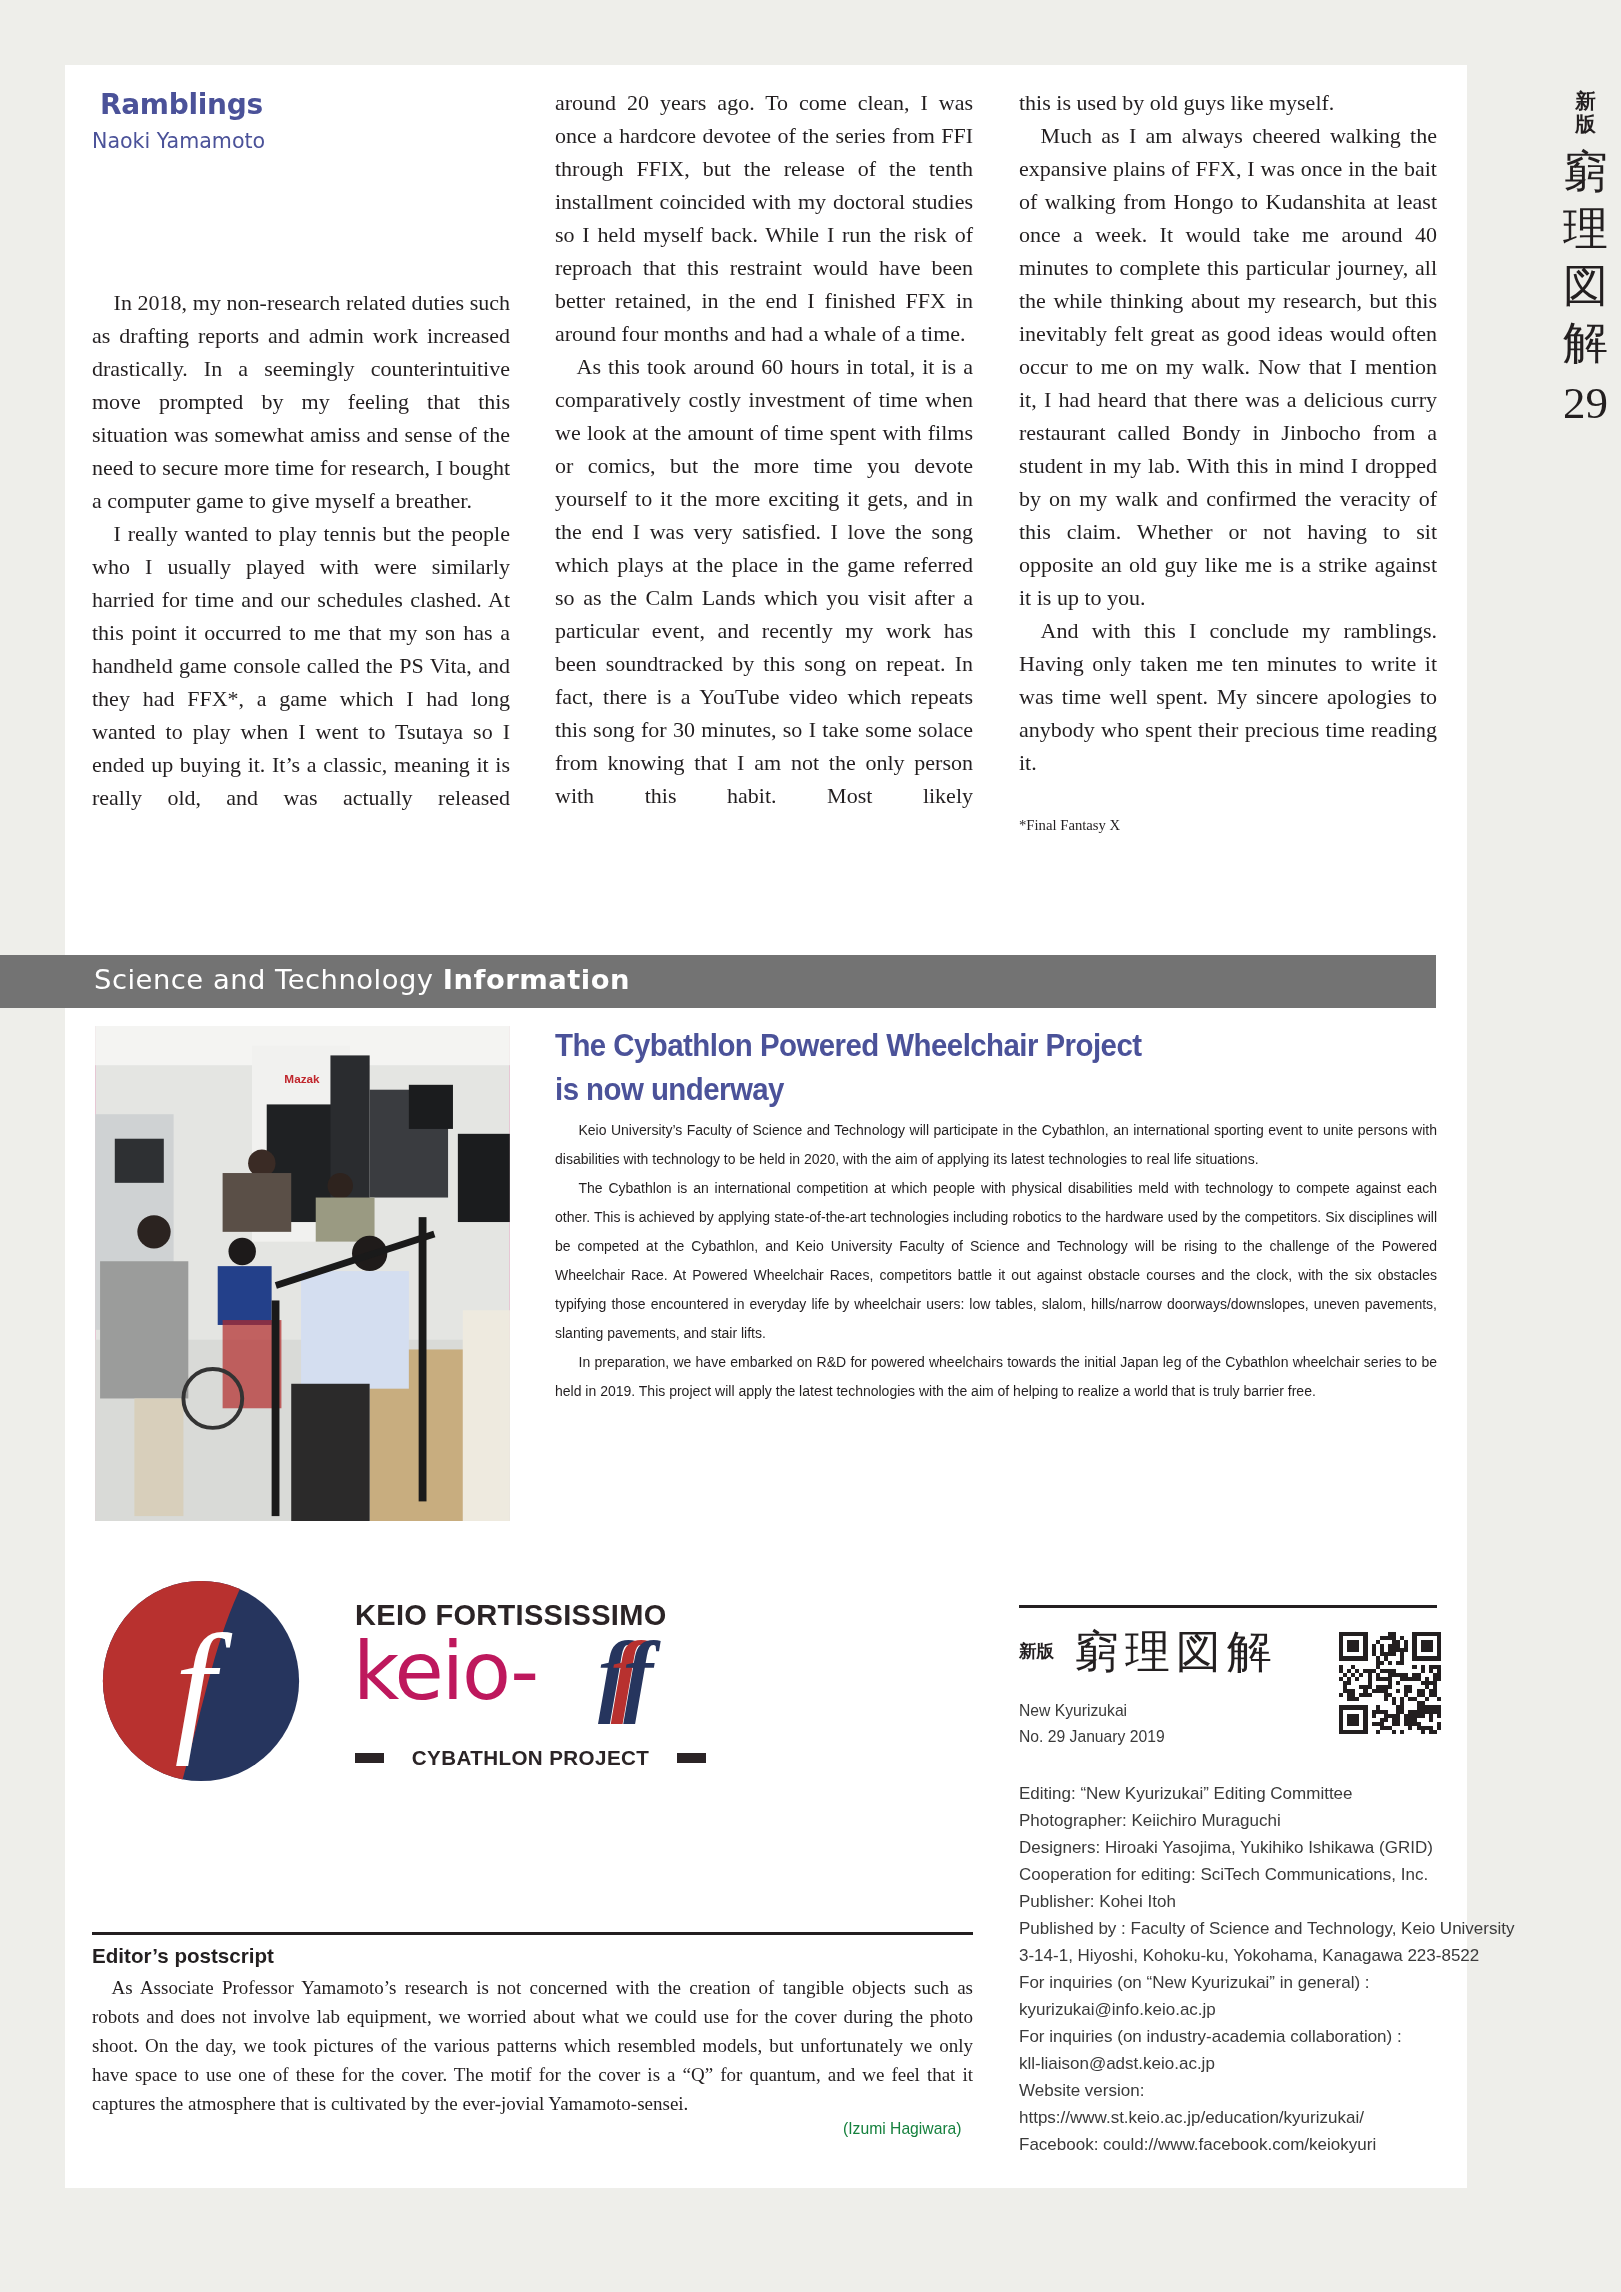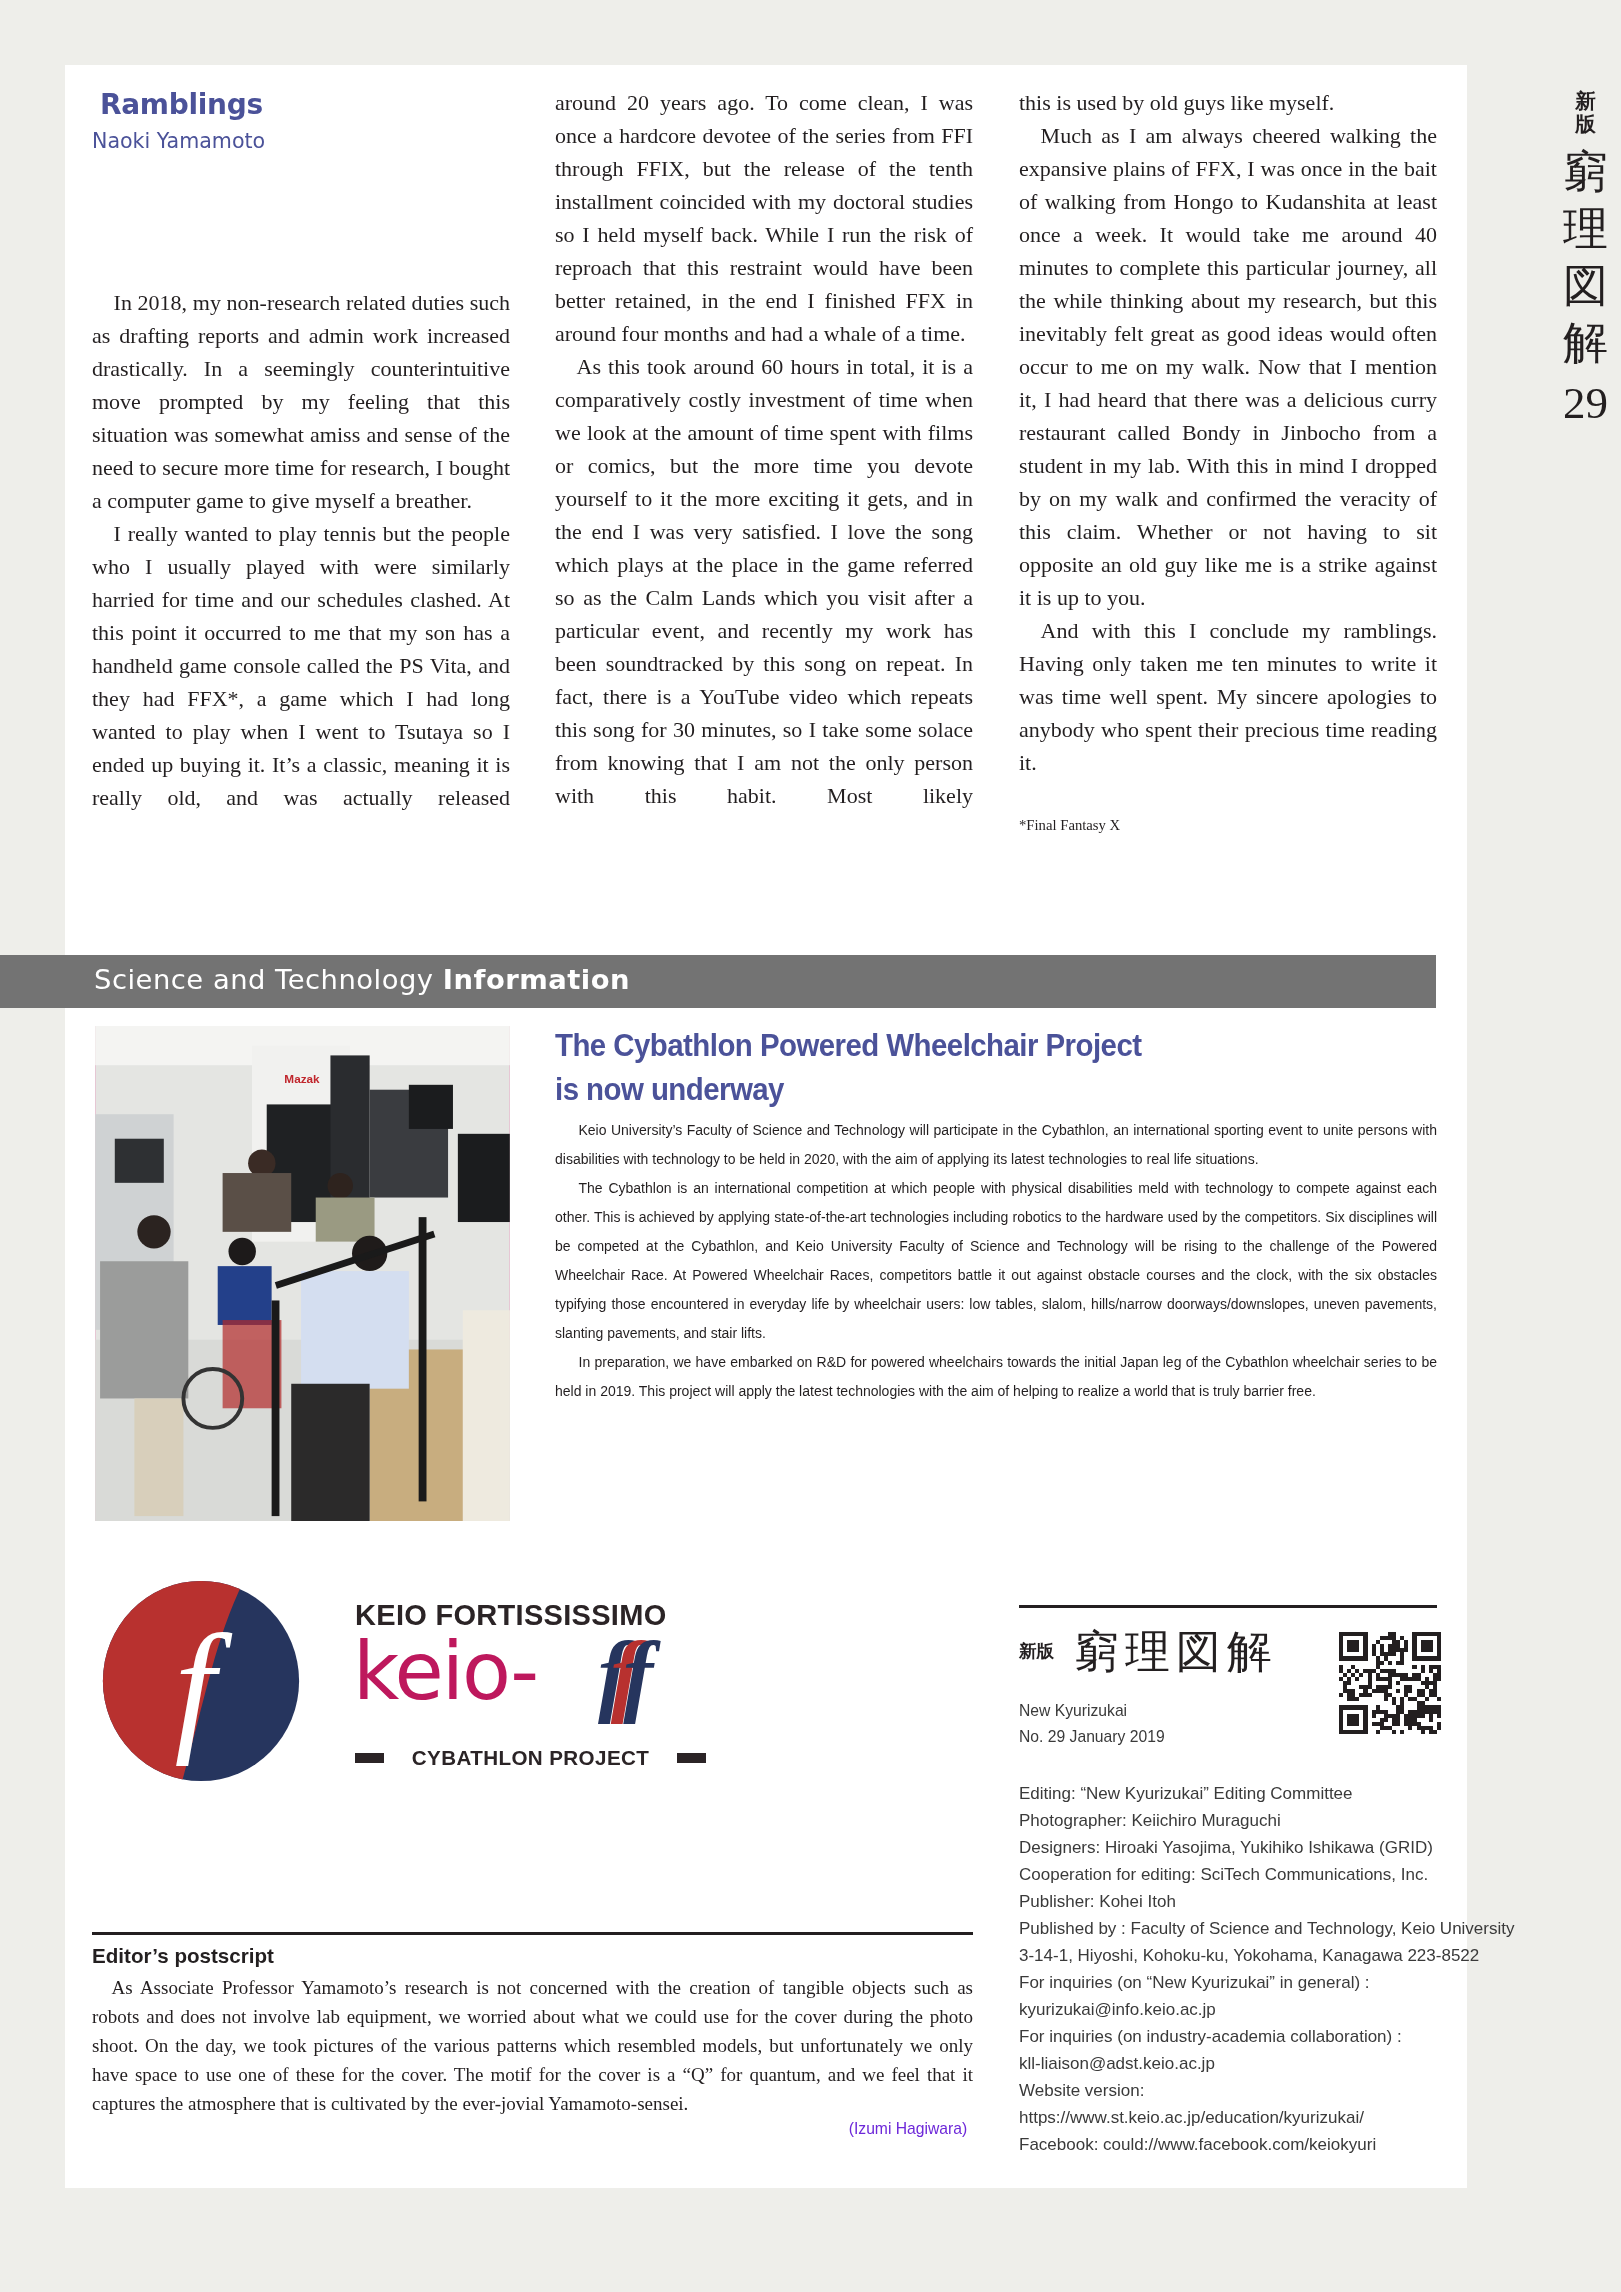--- a/index.html
+++ b/index.html
@@ -48,21 +48,21 @@
   .qr { left:1339px; top:1632px; width:102px; height:102px; }
   .mast-sub { left:1019px; font-family:"Liberation Sans", sans-serif; font-size:15.7px; color:#3a3a3a; }
   .credits { left:1019px; top:1780px; font-family:"Liberation Sans", sans-serif; font-size:17px; line-height:27px; color:#3a3a3a; }
   .credits div { white-space:nowrap; }
 
   
   .ps-rule { left:92px; top:1932px; width:881px; }
   .ps-title { left:92px; top:1944px; font-family:"Liberation Sans", sans-serif; font-weight:bold; font-size:20.6px; color:#231f20; }
   .ps-body { left:92px; top:1973px; width:881px; font-family:"Liberation Serif", serif; font-size:19px; line-height:29px; text-align:justify; color:#231f20; }
   .ps-body p { margin:0; text-indent:19.6px; }
-  .ps-sign { left:843px; top:2120px; width:130px; text-align:center; font-family:"Liberation Sans", sans-serif; font-size:15.7px; color:#6d28d9; }
+  .ps-sign { left:843px; top:2120px; width:130px; text-align:left; font-family:"Liberation Sans", sans-serif; font-size:15.7px; color:#15803d; }
 
   
   .side { left:1556px; top:90px; width:59px; text-align:center; }
   .side-new { font-family:"DejaVu Sans", sans-serif; font-weight:bold; font-size:20.6px; line-height:22.5px; color:#231f20; }
   .side-char { font-family:"DejaVu Serif", serif; font-size:45px; line-height:57px; color:#231f20; }
   .side-num { font-family:"Liberation Serif", serif; font-size:45px; color:#231f20; margin-top:5.9px; font-weight:normal; }
 </style>
 </head>
 <body>
 

